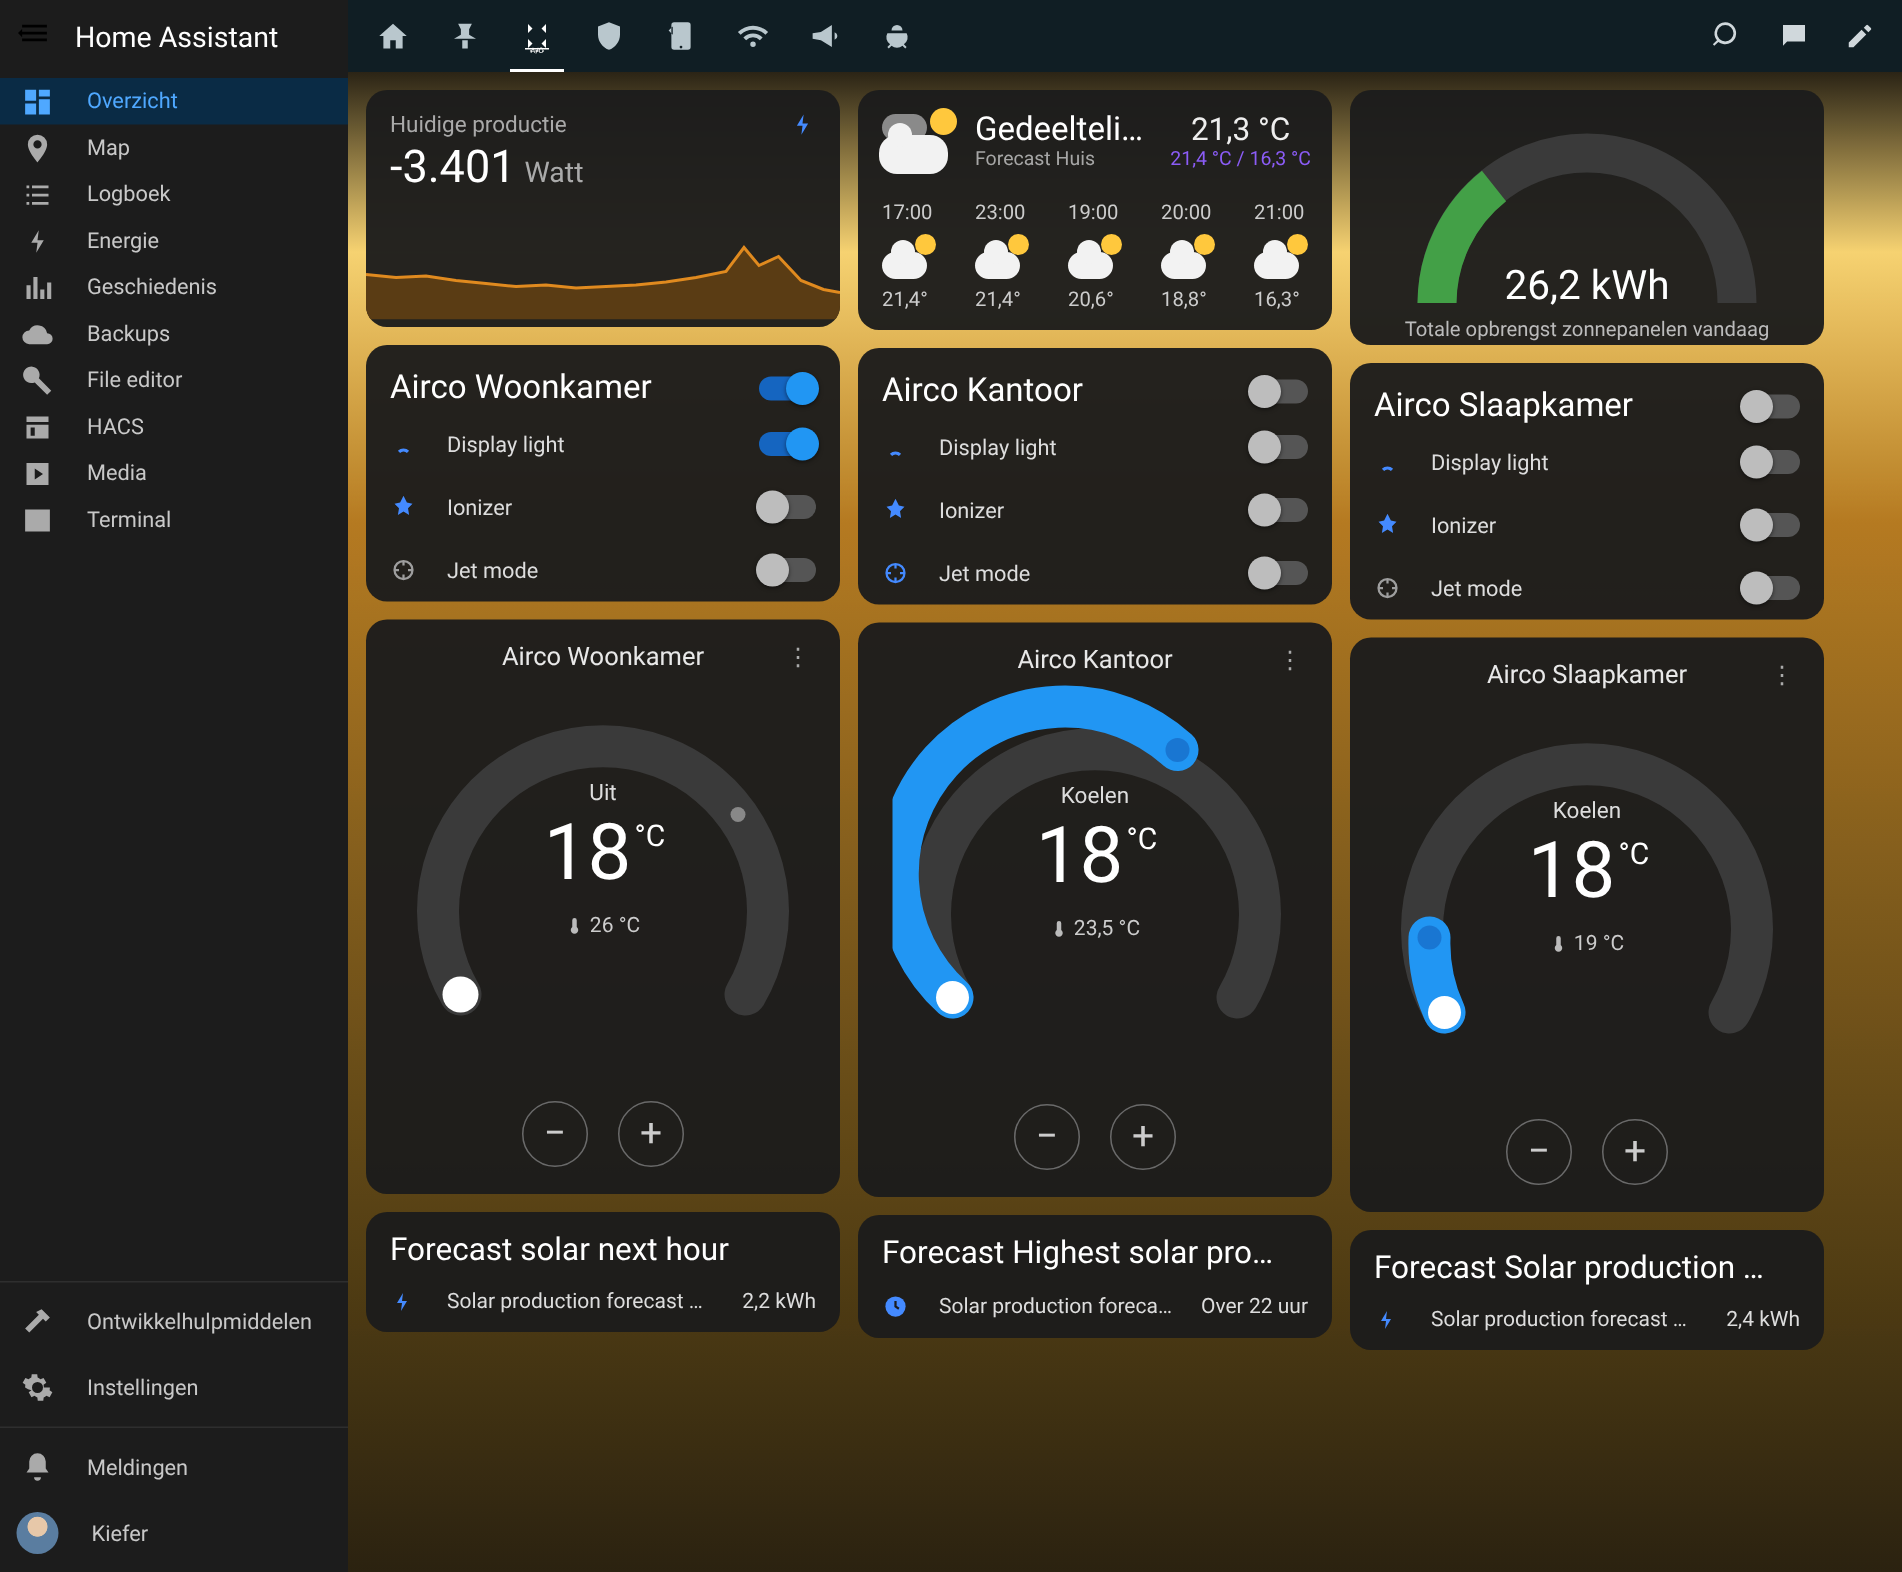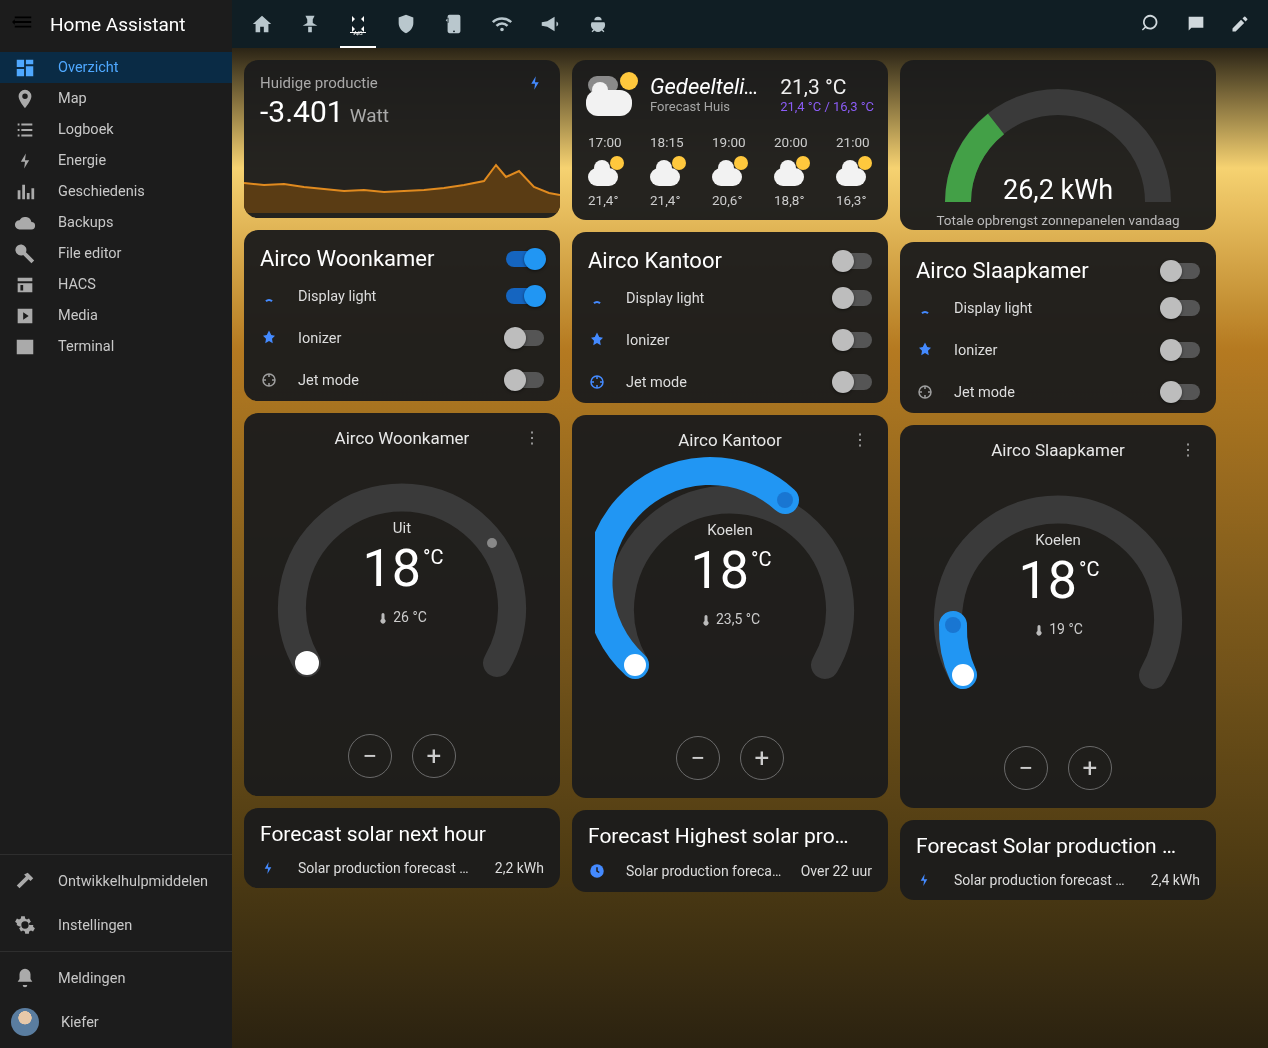--- a/index.html
+++ b/index.html
@@ -122,23 +122,23 @@
   .prod-title { color: #a9a9a9; font-size: 15px; }
   .prod-val { font-size: 30px; color: #fff; margin-top: 2px; }
   .prod-unit { font-size: 19px; color: #aaa; margin-left: 6px; }
   .prod-graph { margin: 14px -16px 0 -16px; }
   .bolt { color: #448aff; }
 
   
   .weather-card { padding: 12px 14px 12px 14px; }
   .weather-head { display: flex; gap: 12px; align-items: center; }
   .weather-icon { width: 52px; height: 44px; position: relative; }
-  .weather-name { font-size: 22px; color: #fff; max-width: 128px; white-space: nowrap; overflow: hidden; text-overflow: ellipsis; font-style: italic; }
+  .weather-name { font-size: 22px; color: #fff; max-width: 128px; white-space: nowrap; overflow: hidden; text-overflow: ellipsis; }
   .weather-sub { color: #a6a6a6; font-size: 13px; }
-  .weather-right { text-align: left; margin-left: auto; }
+  .weather-right { text-align: center; margin-left: auto; }
   .weather-temp { font-size: 21px; }
   .weather-range { color: #8b5cf6; font-size: 13px; }
   .forecast-row { display: flex; justify-content: space-between; margin-top: 18px; padding: 0 2px; }
   .fc-col { display: flex; flex-direction: column; align-items: flex-start; gap: 6px; font-size: 13.5px; color: #ccc; }
   .fc-col .mini-icon { width: 36px; height: 30px; position: relative; }
   .sun-f { position: absolute; right: 0; top: 0; width: 14px; height: 14px; border-radius: 50%; background: #ffc83d; }
   .cloud-f { position: absolute; left: 0; bottom: 0; width: 34px; height: 20px; background: #f2f2f2; border-radius: 12px; }
   .cloud-f::before { content:""; position:absolute; left:6px; top:-8px; width:16px; height:16px; background:#f2f2f2; border-radius:50%; }
   .cloud-b { position: absolute; left: 2px; top: 4px; width: 30px; height: 18px; background: #8a8a8a; border-radius: 11px; }
 
@@ -522,21 +522,21 @@
       <div class="forecast-row">
         <div class="fc-col">
           <span>17:00</span>
           <div class="mini-icon">
                 <div class="sun-f"></div>
                 <div class="cloud-f" style="width:30px;height:18px;"></div>
               </div>
           <span>21,4°</span>
         </div>
         <div class="fc-col">
-          <span>18:15</span>
+          <span>23:00</span>
           <div class="mini-icon">
                 <div class="sun-f"></div>
                 <div class="cloud-f" style="width:30px;height:18px;"></div>
               </div>
           <span>21,4°</span>
         </div>
         <div class="fc-col">
           <span>19:00</span>
           <div class="mini-icon">
                 <div class="sun-f"></div>

